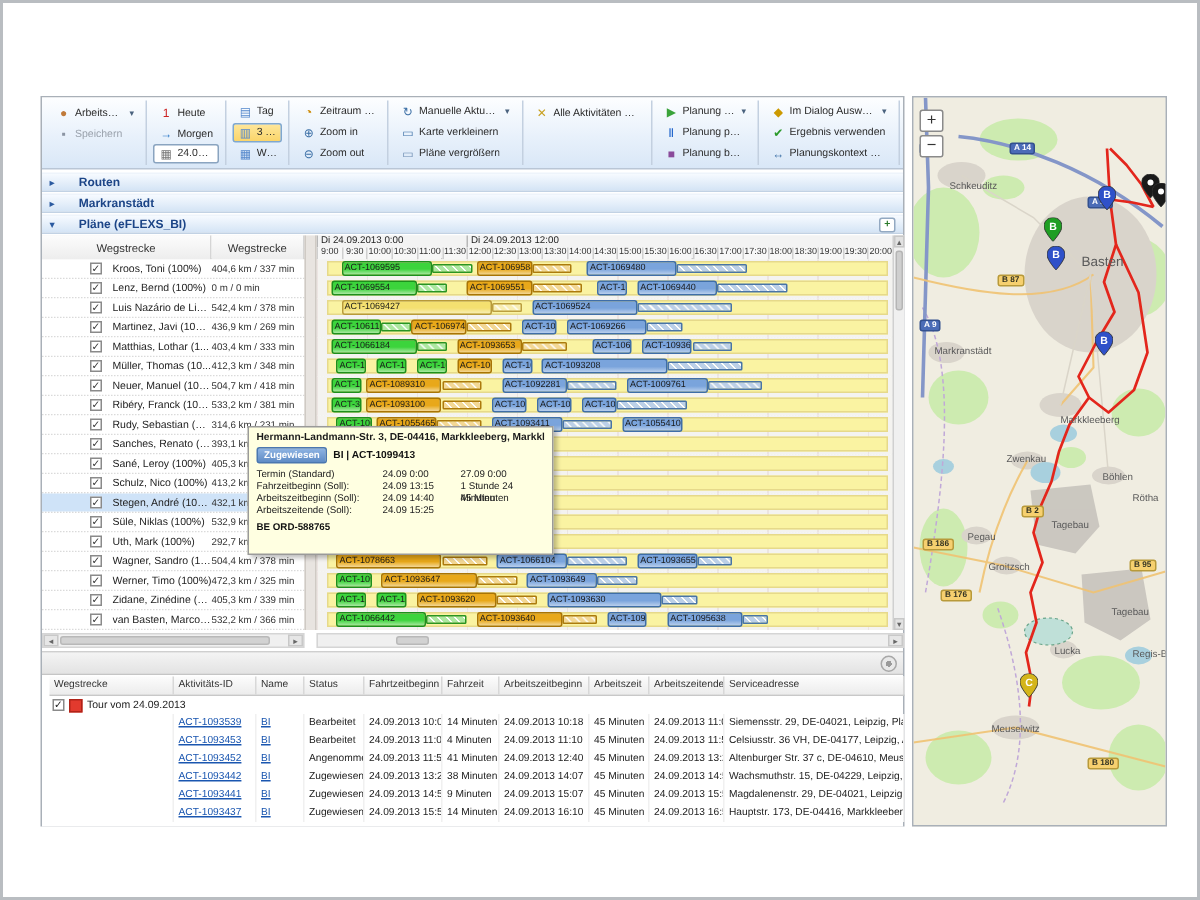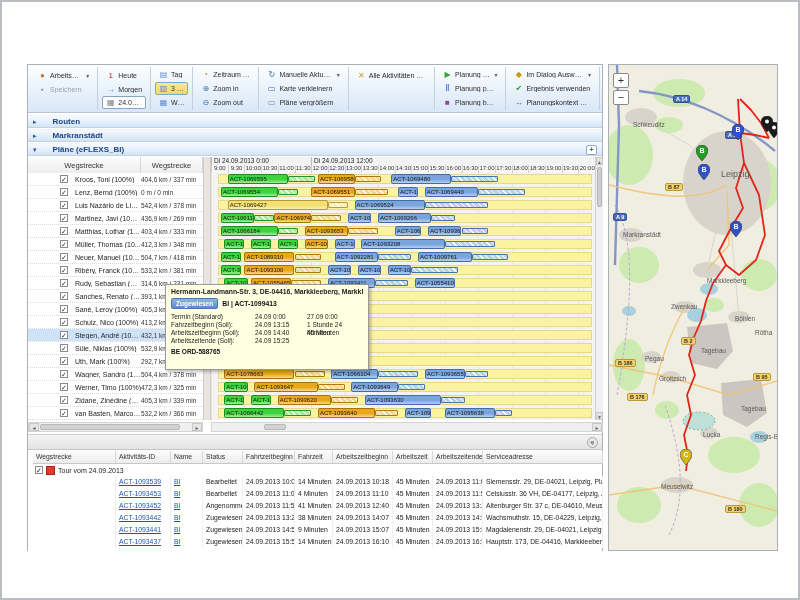--- a/index.html
+++ b/index.html
@@ -764,21 +764,21 @@
           <polyline points="129,34 131,68 135,98 127,123 134,143 122,163 110,186 117,200 104,218 97,236 92,256 85,272 80,290 86,310 78,330 82,350 75,370 79,390 77,406" fill="none" stroke="#e3261c" stroke-width="1.8" stroke-linejoin="round"></polyline>
           <polyline points="135,98 150,130 156,170 147,195 130,210 117,200" fill="none" stroke="#e3261c" stroke-width="1.8" stroke-linejoin="round"></polyline>
           <polyline points="160,73 152,58 142,45 131,34" fill="none" stroke="#e3261c" stroke-width="1.8" stroke-linejoin="round"></polyline>
           <polyline points="160,73 146,70 131,68" fill="none" stroke="#e3261c" stroke-width="1.8" stroke-linejoin="round"></polyline>
         </g>
     </svg>
     <div class="zoombtn" style="top:8px">+</div>
     <div class="zoombtn" style="top:25px">−</div>
     <div id="map-overlays">
         <div class="map-label" style="left: 24px; top: 56px;">Schkeuditz</div>
-        <div class="map-label" style="left: 112px; top: 104px; font-size: 9px;">Leipzig</div>
+        <div class="map-label" style="left: 112px; top: 104px; font-size: 9px;">Basten</div>
         <div class="map-label" style="left: 14px; top: 166px;">Markranstädt</div>
         <div class="map-label" style="left: 98px; top: 212px;">Markkleeberg</div>
         <div class="map-label" style="left: 62px; top: 238px;">Zwenkau</div>
         <div class="map-label" style="left: 126px; top: 250px;">Böhlen</div>
         <div class="map-label" style="left: 146px; top: 264px;">Rötha</div>
         <div class="map-label" style="left: 36px; top: 290px;">Pegau</div>
         <div class="map-label" style="left: 50px; top: 310px;">Groitzsch</div>
         <div class="map-label" style="left: 92px; top: 282px;">Tagebau</div>
         <div class="map-label" style="left: 132px; top: 340px;">Tagebau</div>
         <div class="map-label" style="left: 94px; top: 366px;">Lucka</div>

